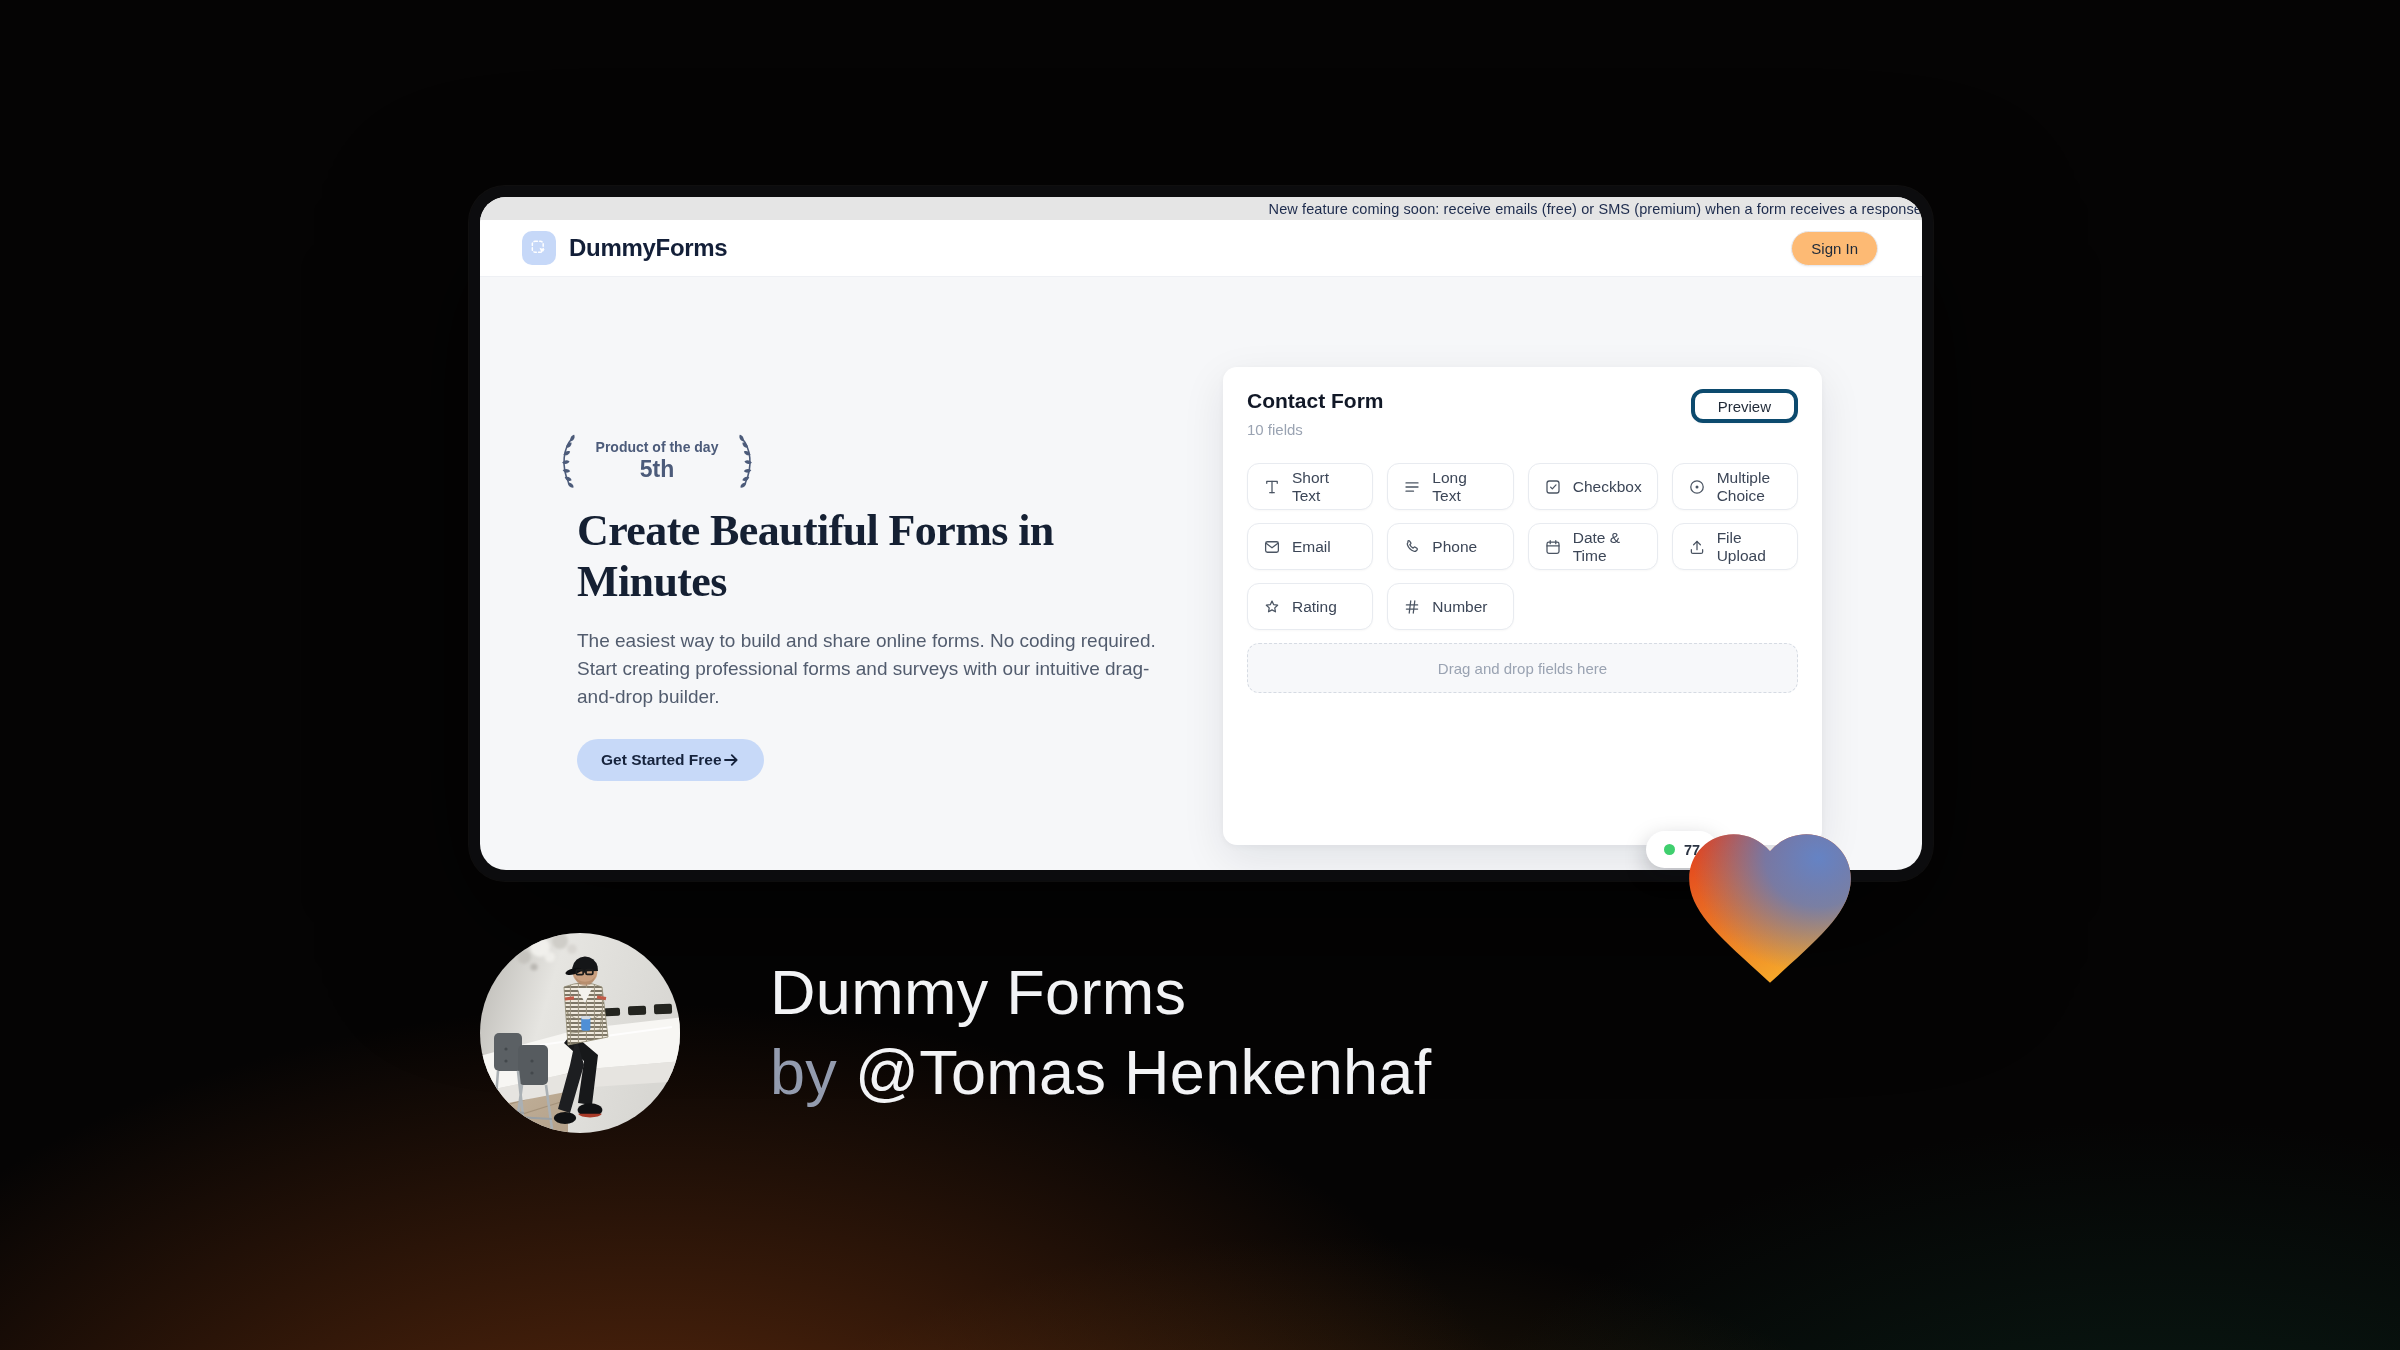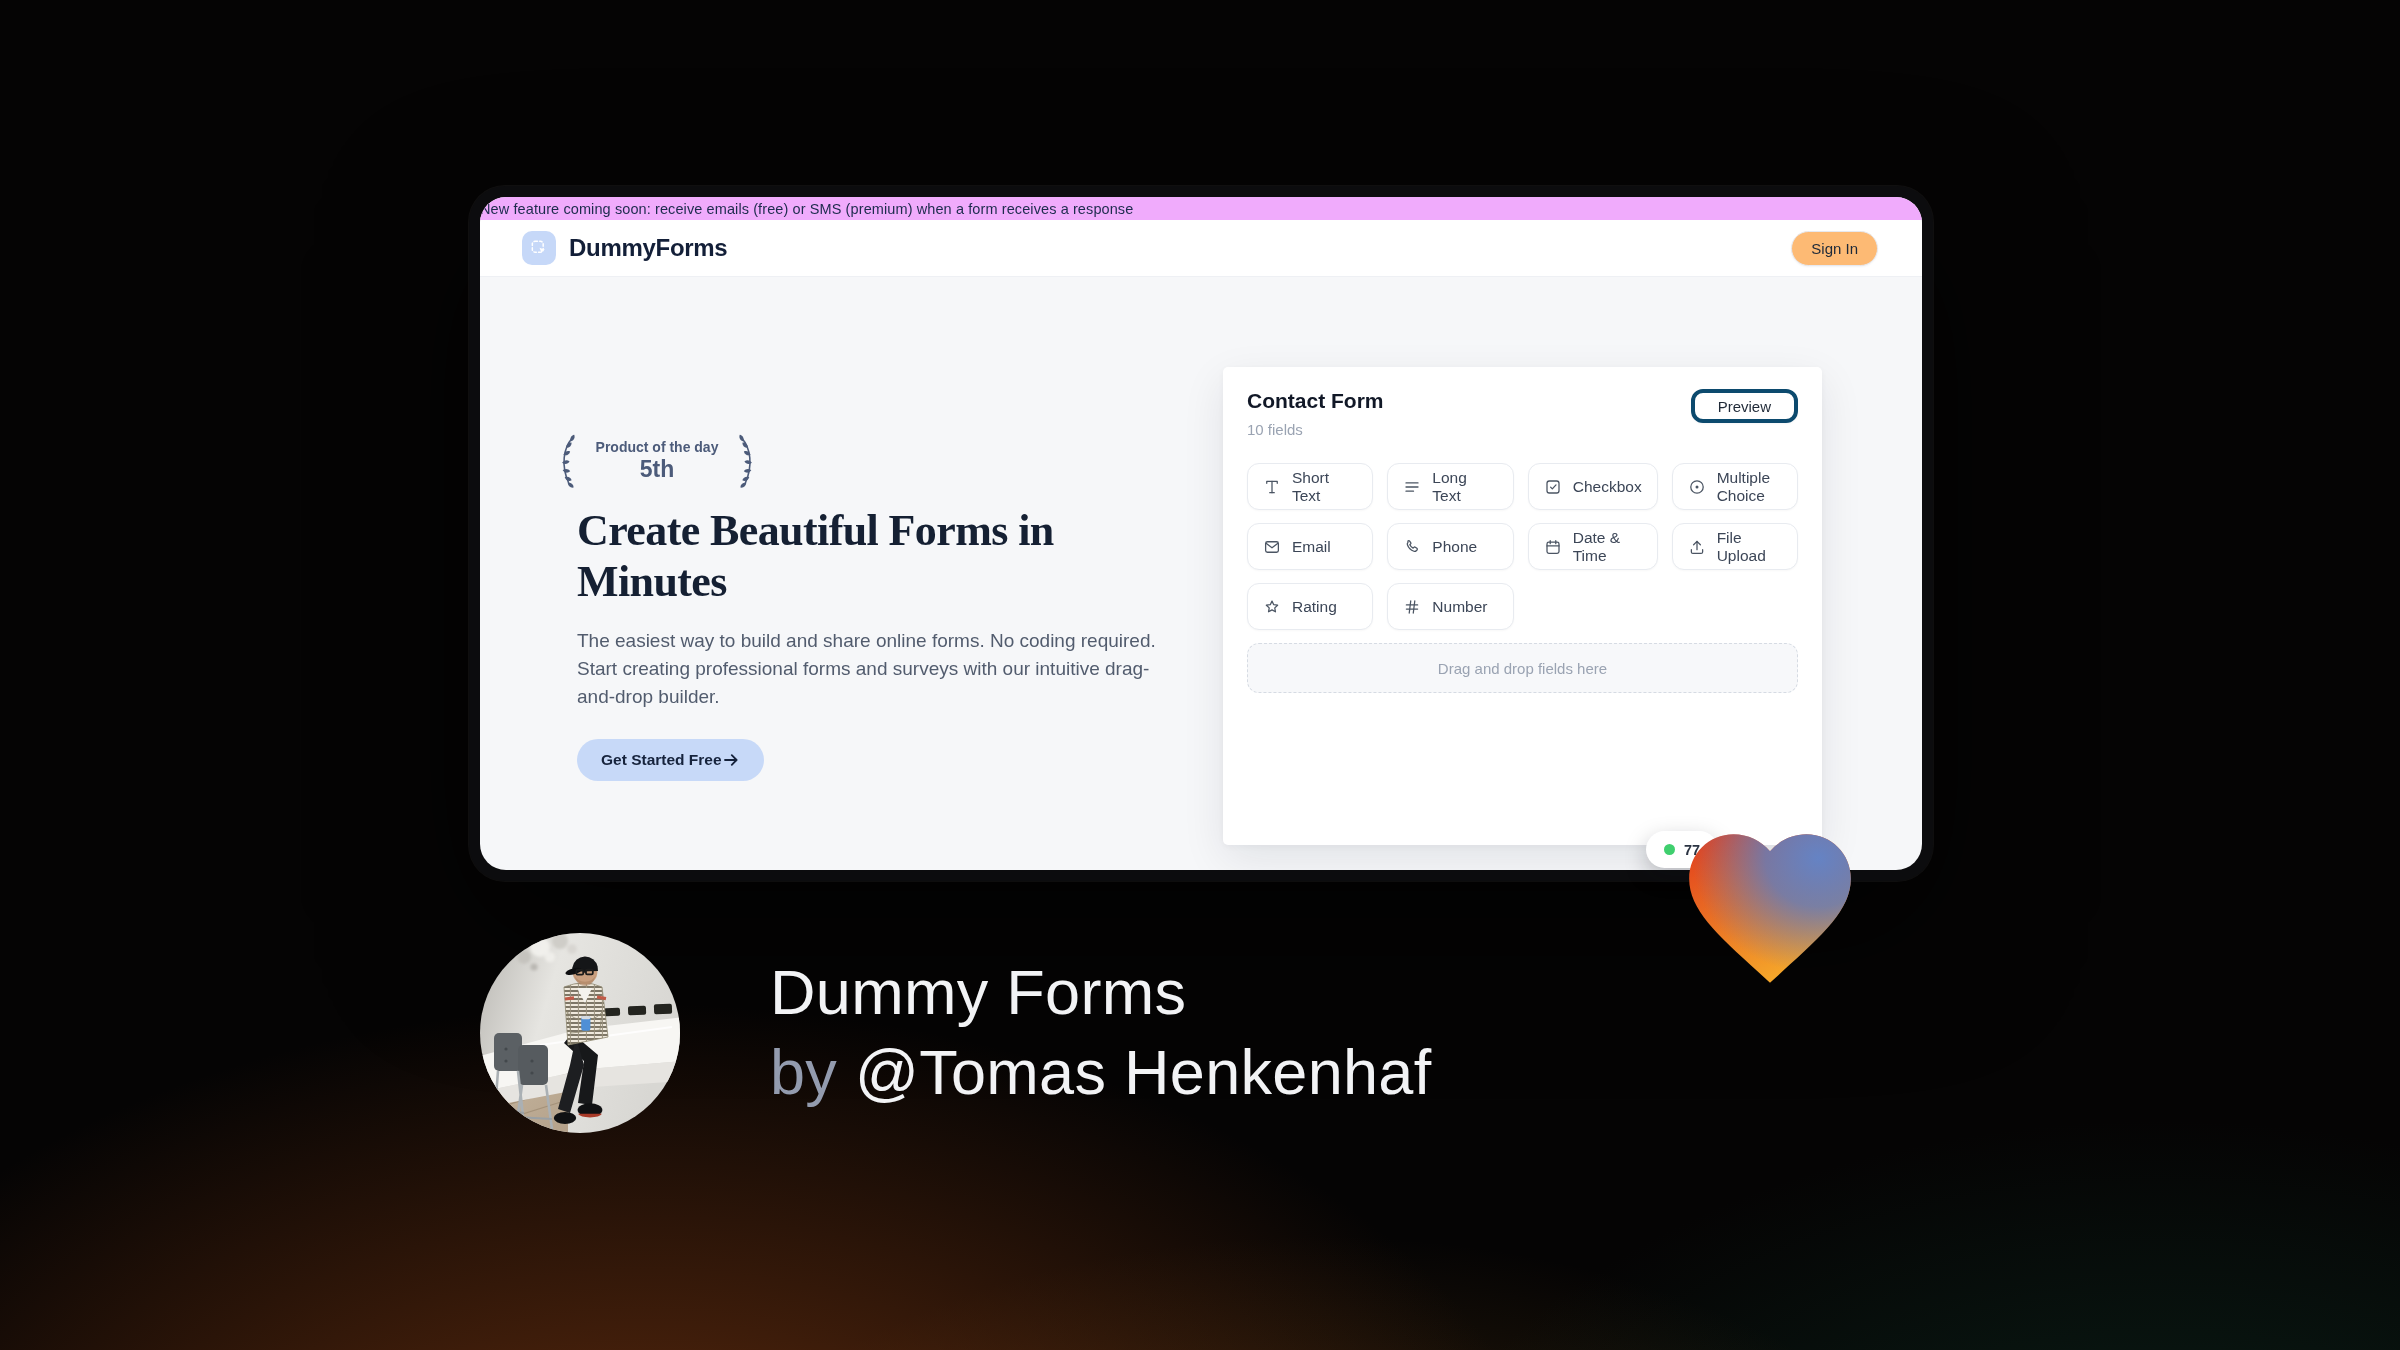--- a/index.html
+++ b/index.html
@@ -18,23 +18,23 @@
   .window{
     position:absolute; left:469px; top:186px; width:1464px; height:695px;
     background:#0c0c0e; border-radius:36px; padding:11px;
     box-shadow:0 0 0 1px rgba(255,255,255,.05), 0 50px 140px rgba(0,0,0,.7);
   }
   .win-inner{
     position:relative; width:100%; height:100%; border-radius:26px; overflow:hidden;
     background:#f6f7f9; display:flex; flex-direction:column;
   }
   .banner{
-    height:23px; flex:0 0 23px; background:#f0abfc; color:#1d2b4d;
+    height:23px; flex:0 0 23px; background:#e5e5e5; color:#1d2b4d;
     font-size:14.5px; font-weight:500; letter-spacing:.1px;
-    display:flex; align-items:center; justify-content:flex-start;
+    display:flex; align-items:center; justify-content:flex-end;
   }
   .topbar{
     height:57px; flex:0 0 57px; background:#ffffff; border-bottom:1px solid #eef0f4;
     display:flex; align-items:center; justify-content:space-between; padding:0 44px 0 42px;
   }
   .brand{ display:flex; align-items:center; gap:13px; }
   .brand-tile{
     width:34px; height:34px; border-radius:10px; background:#c6d8f8;
     display:flex; align-items:center; justify-content:center;
   }
@@ -72,21 +72,21 @@
     position:absolute; left:97px; top:462px; height:42px; padding:0 24px;
     border-radius:21px; background:#c7d9f8; border:none; cursor:pointer;
     display:flex; align-items:center; 
     font-size:15.5px; font-weight:600; color:#16233c; font-family:inherit;
   }
   .cta svg{ width:18px; height:18px; }
 
   
   .card{
     position:absolute; left:743px; top:90px; width:599px; height:478px;
-    background:#fff; border-radius:5px; padding:22px 24px 24px;
+    background:#fff; border-radius:14px; padding:22px 24px 24px;
     box-shadow:0 14px 44px rgba(16,24,40,.09), 0 2px 6px rgba(16,24,40,.04);
   }
   .card-head{ display:flex; justify-content:space-between; align-items:flex-start; }
   .card-title{ font-size:21px; font-weight:700; color:#111827; }
   .card-sub{ font-size:15px; color:#9aa3b2; margin-top:8px; }
   .preview-btn{
     height:34px; padding:0 23px; border-radius:12px; background:#fff;
     border:4px solid #0c4a6e; font-size:15px; color:#1f2937; cursor:pointer;
     box-shadow:0 1px 2px rgba(16,24,40,.04); font-family:inherit;
   }

